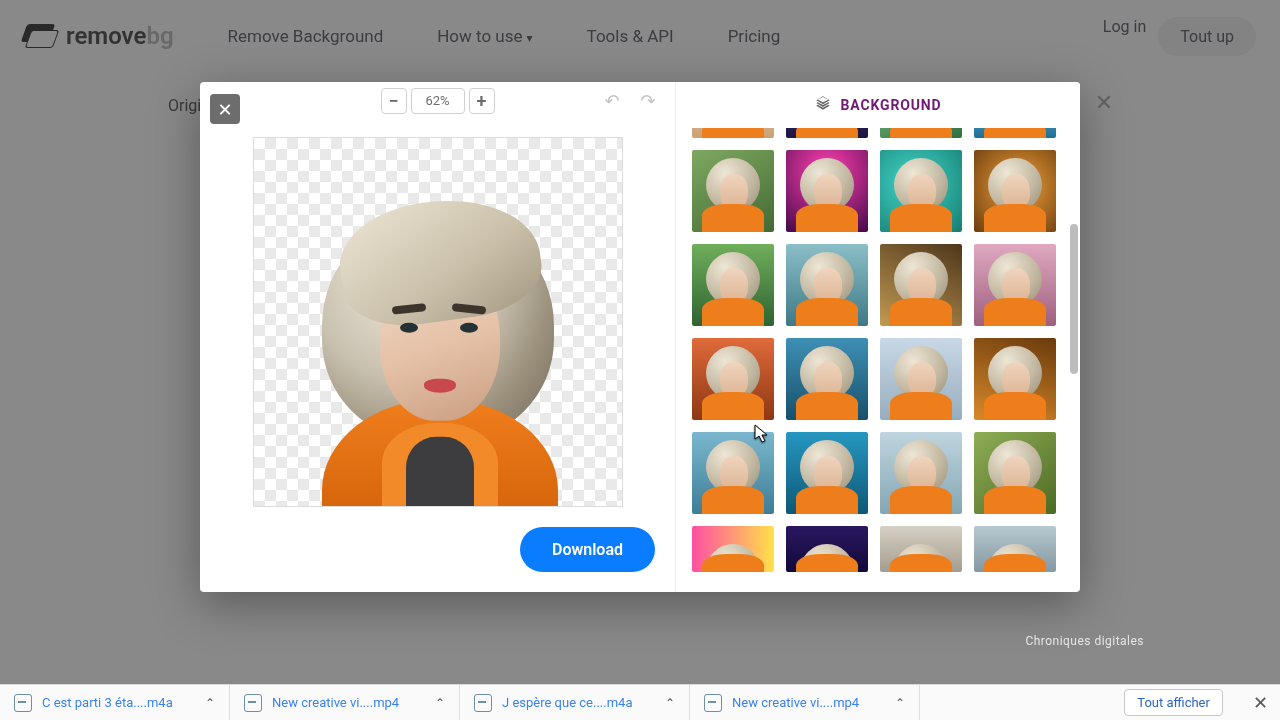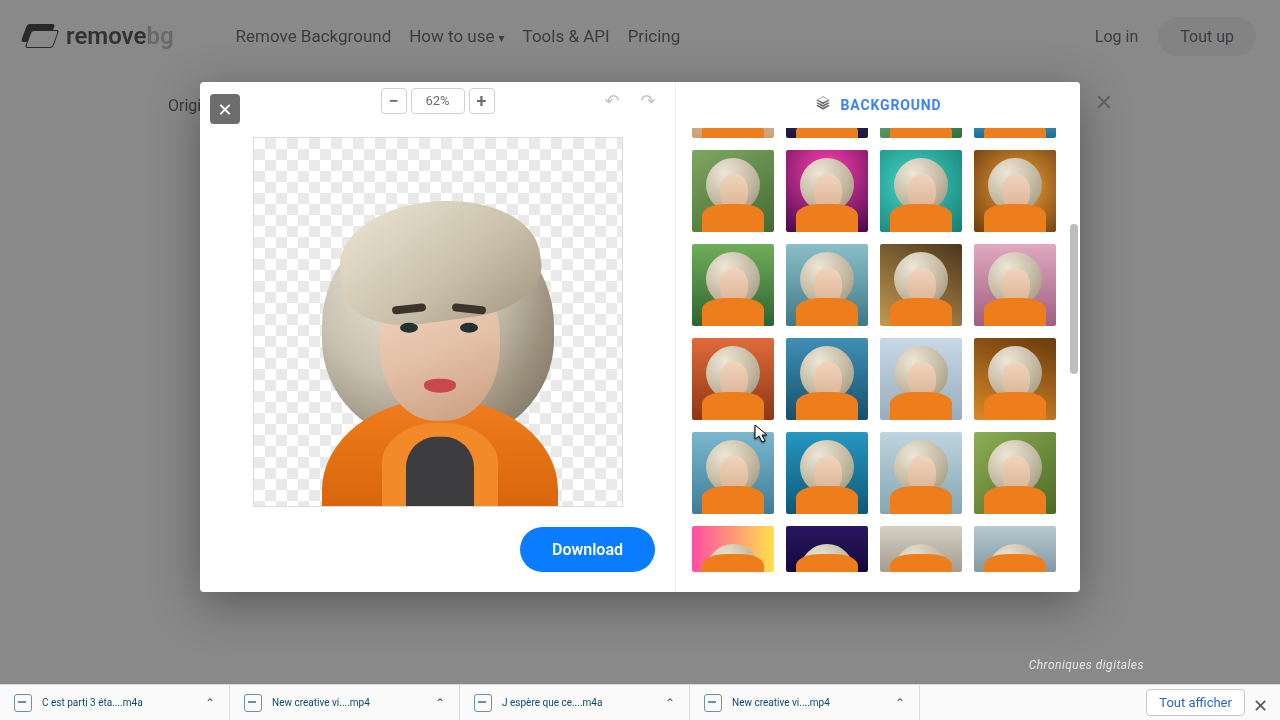--- a/index.html
+++ b/index.html
@@ -11,23 +11,23 @@
 html,body{width:1280px;height:720px;overflow:hidden;background:#fff}
 
 
 .nav{height:72px;display:flex;align-items:center;padding:8px 24px;gap:34px}
 .logo{display:flex;align-items:center;gap:8px;font-size:24px;font-weight:600;color:#3f3f3f}
 .logo .bg{color:#b8b8b8}
 .logo-mark{position:relative;width:34px;height:24px}
 .logo-mark .sq{position:absolute;width:28px;height:18px;border-radius:3px;transform:skewX(-20deg)}
 .logo-mark .a{background:#2c2c2c;left:0;top:0}
 .logo-mark .b{background:#fff;left:4px;top:6px;border:1px solid #2c2c2c}
-.nav-links{display:flex;gap:18px;margin-left:28px}
+.nav-links{display:flex;gap:54px;margin-left:20px}
 .nav-link{color:#555461;font-size:17px;cursor:pointer}
-.nav-actions{margin-left:auto;display:flex;align-items:center;gap:20px}
+.nav-actions{margin-left:auto;display:flex;align-items:flex-start;gap:12px}
 .nav-btn{color:#555461;font-size:16px;cursor:pointer}
 .signup{background:#f1f1f3;border-radius:22px;padding:10px 22px}
 
 
 .backdrop{position:absolute;inset:0;background:var(--overlay)}
 
 
 .modal{position:absolute;left:200px;top:82px;width:880px;height:510px;background:#fff;border-radius:4px;box-shadow:0 12px 48px rgba(0,0,0,.35);display:flex;overflow:hidden}
 .close-btn{position:absolute;left:210px;top:94px;width:30px;height:30px;background:#6d6d6d;color:#fff;display:flex;align-items:center;justify-content:center;border-radius:4px;cursor:pointer;font-size:18px;z-index:5}
 .close-modal-x{position:absolute;right:162px;top:88px;width:28px;height:28px;color:#5f5f5f;font-size:22px;display:flex;align-items:center;justify-content:center;cursor:pointer;z-index:4}
@@ -68,21 +68,21 @@
 .lips{position:absolute;left:136px;top:202px;width:32px;height:14px;background:#c9484e;border-radius:40% 40% 50% 50%}
 
 
 .dl-row{display:flex;justify-content:flex-end;padding:20px}
 .dl{background:#0a7cff;color:#fff;font-weight:600;font-size:16px;padding:13px 32px;border-radius:26px;cursor:pointer}
 
 
 .right{width:405px;border-left:1px solid #eee;display:flex;flex-direction:column}
 .tabs{height:46px;display:flex}
 .tab{flex:1;display:flex;align-items:center;justify-content:center;gap:10px;color:#6f6f6f;font-weight:700;letter-spacing:.06em;font-size:14px;cursor:pointer;border-bottom:1px solid #e7e7e7}
-.tab.active{background:#fff;color:#3b82f6;border-bottom:1px solid #fff;box-shadow:inset 0 -2px 0 transparent}
+.tab.active{background:#fff;color:#701a75;border-bottom:1px solid #fff;box-shadow:inset 0 -2px 0 transparent}
 .tab:not(.active){background:#f4f4f4}
 .grid-wrap{flex:1;overflow:hidden;position:relative}
 .grid{position:absolute;inset:0;padding:0 14px 0 16px;overflow-y:hidden}
 .grow{display:flex;gap:12px;margin-bottom:12px}
 .thumb{width:82px;height:82px;border-radius:2px;position:relative;overflow:hidden;cursor:pointer;flex:none}
 .thumb .t-bg{position:absolute;inset:0}
 .thumb .t-face{position:absolute;inset:0}
 .t-face .tf-hair{position:absolute;left:14px;top:8px;width:54px;height:54px;border-radius:50%;
   background:radial-gradient(circle at 35% 28%,#eee6d6,#c3b9a2 55%,#958a72)}
 .t-face .tf-face{position:absolute;left:28px;top:24px;width:28px;height:36px;border-radius:46%;
@@ -95,28 +95,28 @@
 .scroll-ind{position:absolute;right:2px;top:96px;width:8px;height:150px;background:#bdbdbd;border-radius:4px}
 
 
 .behind-text{position:absolute;left:168px;top:96px;color:#4e4e4e;font-size:16px}
 
 
 .shelf{position:absolute;left:0;right:0;bottom:0;height:36px;background:#fafafa;border-top:1px solid #d9d9d9;display:flex;align-items:center;z-index:20}
 .dl-item{display:flex;align-items:center;gap:10px;padding:0 14px;height:100%;border-right:1px solid #dedede;min-width:230px}
 .dl-ico{width:18px;height:18px;border:1.5px solid #6f8ea8;border-radius:3px;position:relative}
 .dl-ico::after{content:"";position:absolute;left:3px;top:6px;width:8px;height:2px;background:#6f8ea8}
-.dl-name{font-size:10px;color:#0c4a6e;white-space:nowrap;overflow:hidden;text-overflow:ellipsis;max-width:140px}
+.dl-name{font-size:13px;color:#3b82f6;white-space:nowrap;overflow:hidden;text-overflow:ellipsis;max-width:140px}
 .dl-chev{margin-left:auto;color:#5a5a5a;font-size:12px}
-.shelf-right{margin-left:auto;display:flex;align-items:flex-end;gap:8px;padding:0 12px}
+.shelf-right{margin-left:auto;display:flex;align-items:center;gap:30px;padding:0 12px}
 .show-all{border:1px solid #c9c9c9;border-radius:4px;padding:5px 12px;font-size:13px;color:#2a66c8;cursor:pointer;background:#fff}
 .shelf-x{color:#5a5a5a;font-size:18px;cursor:pointer}
 
 
-.wm{position:absolute;right:136px;bottom:48px;color:#e5e5e5;font-size:12px;letter-spacing:.04em;font-style:italic}
+.wm{position:absolute;right:136px;bottom:72px;color:#e5e5e5;font-size:12px;letter-spacing:.04em;}
 
 
 .cursor{position:absolute;left:754px;top:424px;width:16px;height:20px;z-index:30;pointer-events:none}
 .cursor svg{filter:drop-shadow(0 1px 1px rgba(0,0,0,.5))}
 </style>
 </head>
 <body>
 
 <div class="nav">
   <div class="logo">

